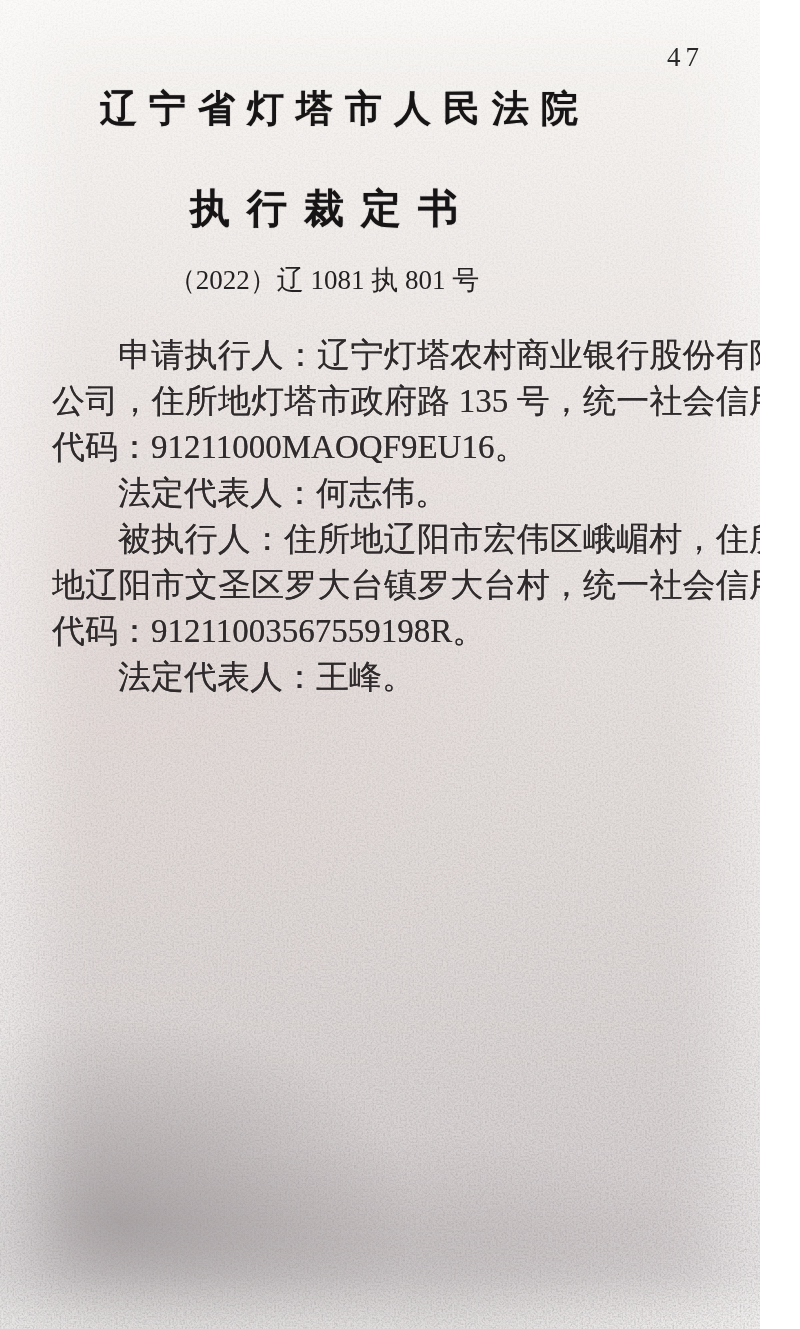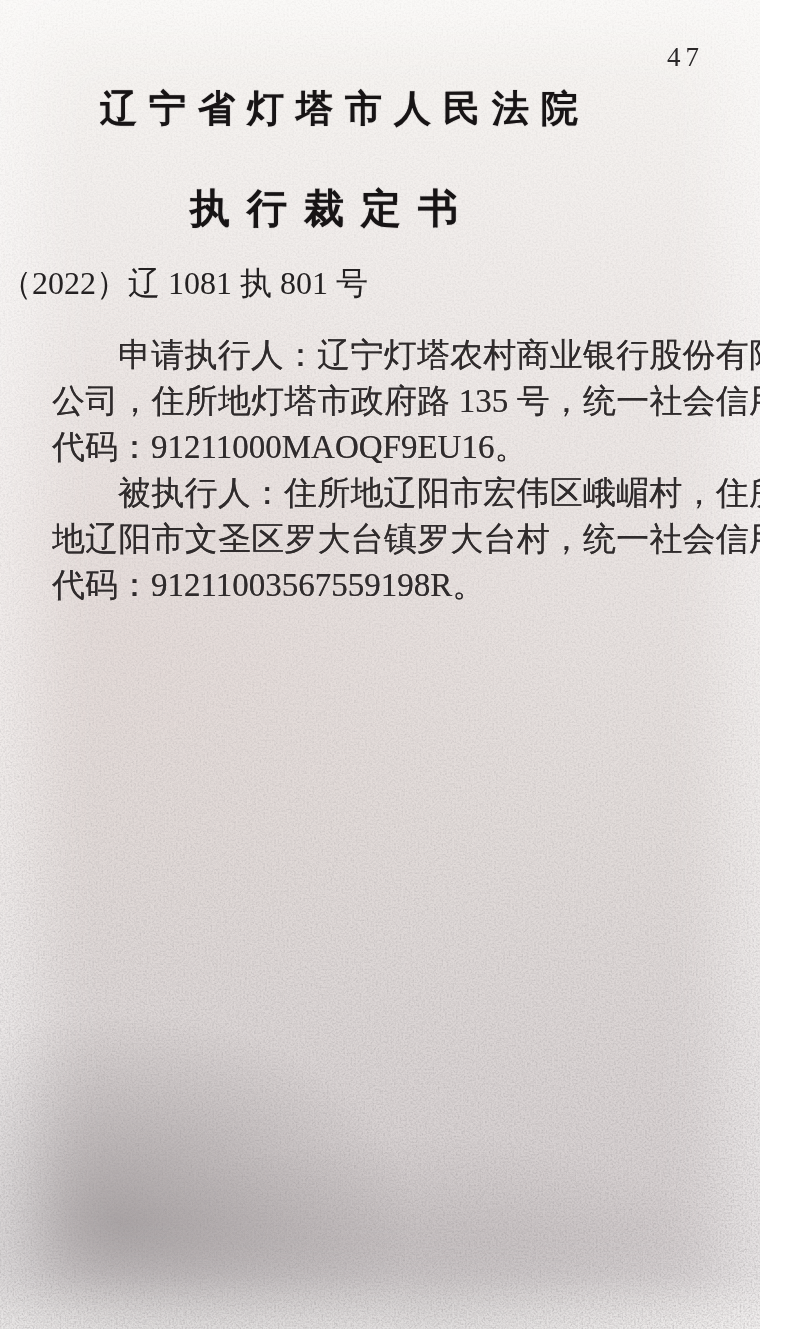--- a/index.html
+++ b/index.html
@@ -54,22 +54,22 @@
     white-space: nowrap;
     color: #171415;
     text-shadow: 0 0 1px rgba(23,20,21,0.55);
     margin-top: 12px;
   }
   .case-number {
     position: absolute;
     top: 262px;
     left: 0;
     right: 112px;
-    text-align: left;
-    font-size: 32px;
+    text-align: center;
+    font-size: 27px;
     color: #242122;
   }
   .body-text {
     position: absolute;
     top: 332px;
     left: 52px;
     width: 730px;
     font-size: 33px;
     line-height: 46px;
     color: #2f2b2c;
@@ -110,16 +110,18 @@
   <div class="page-number">47</div>
 
   <div class="court-name">辽宁省灯塔市人民法院</div>
 
   <div class="doc-title">执行裁定书</div>
 
   <div class="case-number">（2022）辽 1081 执 801 号</div>
 
   <div class="body-text">
     <p>申请执行人：辽宁灯塔农村商业银行股份有限公司，住所地灯塔市政府路 135 号，统一社会信用代码：91211000MAOQF9EU16。</p>
+    <p>法定代表人：何志伟。</p>
     <p>被执行人：住所地辽阳市宏伟区峨嵋村，住所地辽阳市文圣区罗大台镇罗大台村，统一社会信用代码：91211003567559198R。</p>
+    <p>法定代表人：王峰。</p>
   </div>
 
 </div>
 
 </body></html>

